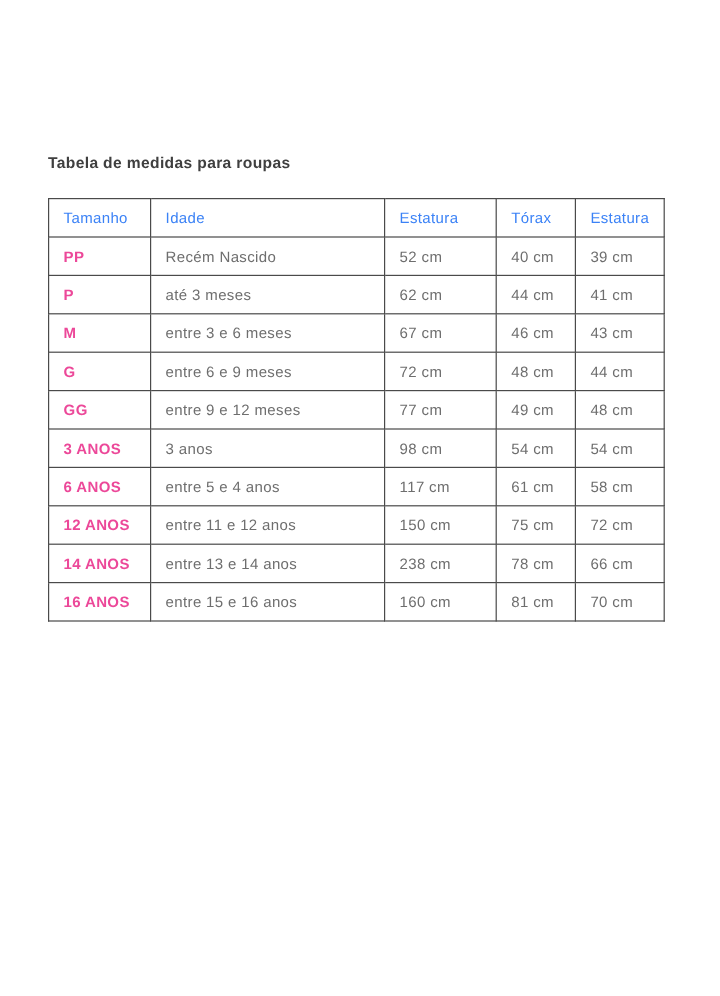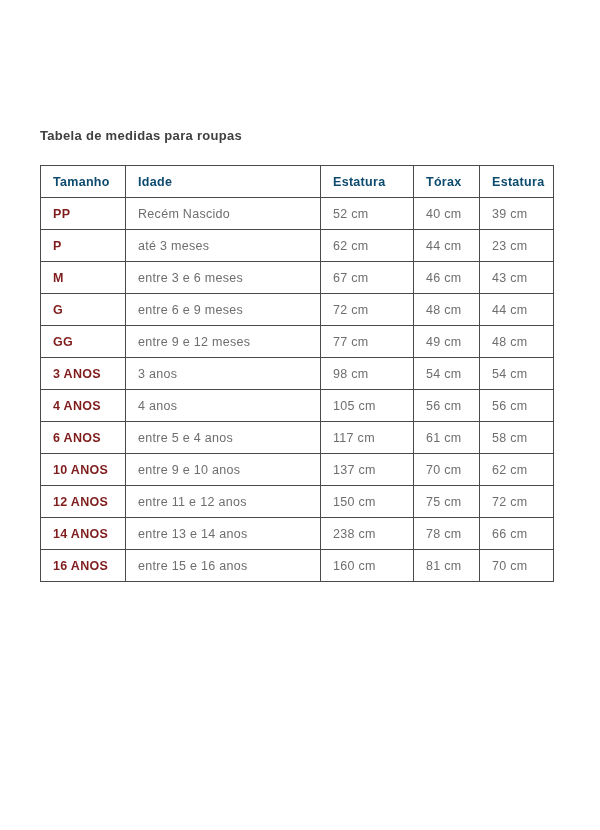--- a/index.html
+++ b/index.html
@@ -37,30 +37,30 @@
     border: 1px solid #4a4a4a;
     height: 31px;
     padding: 0 4px 0 12px;
     text-align: left;
     vertical-align: middle;
     letter-spacing: 0.3px;
     white-space: nowrap;
     overflow: hidden;
   }
   table.measures th {
-    font-weight: bold;
-    color: #0c4a6e;
+    font-weight: normal;
+    color: #3b82f6;
   }
   table.measures td {
     font-weight: normal;
     color: #6e6e6e;
   }
   table.measures td.size-col {
     font-weight: bold;
-    color: #7f1d1d;
+    color: #ec4899;
   }
 </style>
 </head>
 <body>
 
 <div class="page-title">Tabela de medidas para roupas</div>
 
 <table class="measures">
   <colgroup>
     <col style="width:85px">
@@ -84,21 +84,21 @@
         <td>Recém Nascido</td>
         <td>52 cm</td>
         <td>40 cm</td>
         <td>39 cm</td>
       </tr>
       <tr>
         <td class="size-col">P</td>
         <td>até 3 meses</td>
         <td>62 cm</td>
         <td>44 cm</td>
-        <td>23 cm</td>
+        <td>41 cm</td>
       </tr>
       <tr>
         <td class="size-col">M</td>
         <td>entre 3 e 6 meses</td>
         <td>67 cm</td>
         <td>46 cm</td>
         <td>43 cm</td>
       </tr>
       <tr>
         <td class="size-col">G</td>
@@ -115,39 +115,25 @@
         <td>48 cm</td>
       </tr>
       <tr>
         <td class="size-col">3 ANOS</td>
         <td>3 anos</td>
         <td>98 cm</td>
         <td>54 cm</td>
         <td>54 cm</td>
       </tr>
       <tr>
-        <td class="size-col">4 ANOS</td>
-        <td>4 anos</td>
-        <td>105 cm</td>
-        <td>56 cm</td>
-        <td>56 cm</td>
-      </tr>
-      <tr>
         <td class="size-col">6 ANOS</td>
         <td>entre 5 e 4 anos</td>
         <td>117 cm</td>
         <td>61 cm</td>
         <td>58 cm</td>
-      </tr>
-      <tr>
-        <td class="size-col">10 ANOS</td>
-        <td>entre 9 e 10 anos</td>
-        <td>137 cm</td>
-        <td>70 cm</td>
-        <td>62 cm</td>
       </tr>
       <tr>
         <td class="size-col">12 ANOS</td>
         <td>entre 11 e 12 anos</td>
         <td>150 cm</td>
         <td>75 cm</td>
         <td>72 cm</td>
       </tr>
       <tr>
         <td class="size-col">14 ANOS</td>

